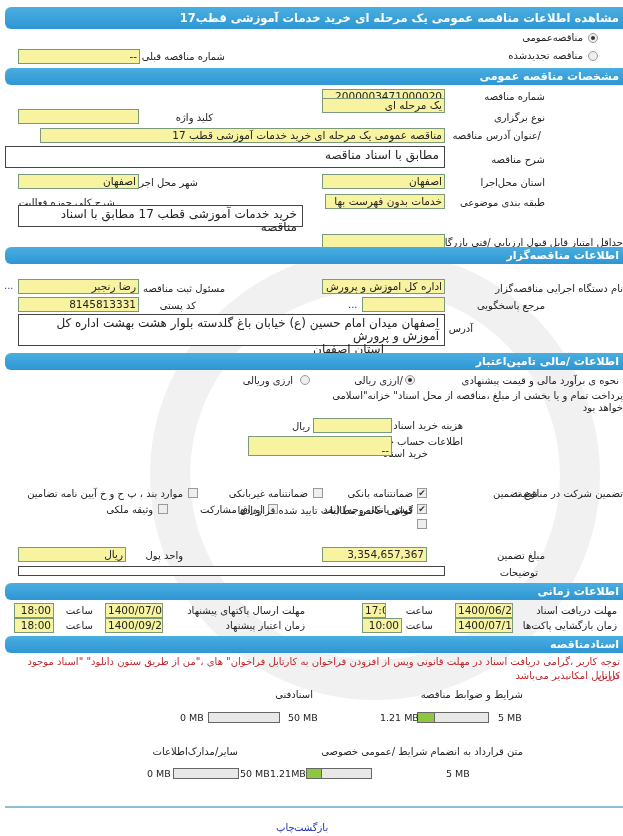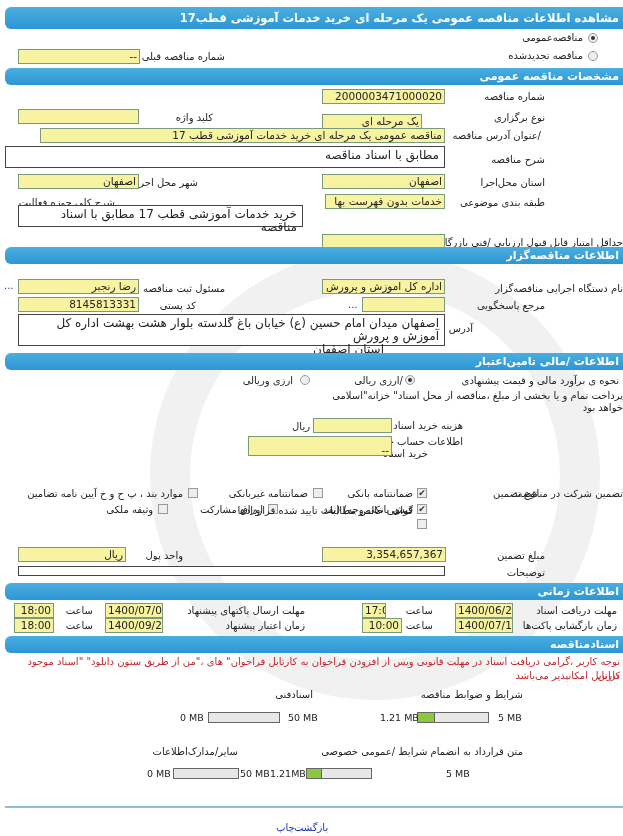--- a/index.html
+++ b/index.html
@@ -35,21 +35,21 @@
 <div class="lbl" style="right:40px;top:49px;">مناقصه تجدیدشده</div>
 <div class="lbl" style="right:398px;top:50px;">شماره مناقصه قبلی</div>
 <div class="inp" style="left:18px;top:49px;width:122px;">--</div>
 
 <div class="bar" style="top:68px;">مشخصات مناقصه عمومی</div>
 
 <div class="lbl" style="right:78px;top:90px;">شماره مناقصه</div>
 <div class="inp ltr" style="left:322px;top:89px;width:123px;">2000003471000020</div>
 
 <div class="lbl" style="right:78px;top:111px;">نوع برگزاری</div>
-<div class="inp" style="left:322px;top:114px;width:100px;">یک مرحله ای</div>
+<div class="inp" style="left:322px;top:98px;width:123px;">یک مرحله ای</div>
 <div class="lbl" style="right:410px;top:111px;">کلید واژه</div>
 <div class="inp" style="left:18px;top:109px;width:121px;"></div>
 
 <div class="lbl" style="right:82px;top:129px;">/عنوان آدرس مناقصه</div>
 <div class="inp" style="left:40px;top:128px;width:405px;">مناقصه عمومی یک مرحله ای خرید خدمات آموزشی قطب 17</div>
 
 <div class="lbl" style="right:78px;top:153px;">شرح مناقصه</div>
 <div class="box" style="left:5px;top:146px;width:440px;height:22px;">مطابق با اسناد مناقصه</div>
 
 <div class="lbl" style="right:78px;top:176px;">استان محل‌اجرا</div>
@@ -118,25 +118,25 @@
 <div class="lbl" style="right:210px;top:503px;">فیش بانکی وجه) (نقد</div>
 <div class="chk" style="left:268px;top:504px;"></div>
 <div class="lbl" style="right:360px;top:503px;">اوراق مشارکت</div>
 <div class="chk" style="left:158px;top:504px;"></div>
 <div class="lbl" style="right:470px;top:503px;">وثیقه ملکی</div>
 
 <div class="chk" style="left:417px;top:519px;"></div>
 <div class="lbl" style="right:210px;top:504px;">گواهی خالص مطالبات تایید شده قراردادها</div>
 
 <div class="lbl" style="right:78px;top:549px;">مبلغ تضمین</div>
-<div class="inp ltr" style="left:322px;top:547px;width:124px;">3,354,657,367</div>
+<div class="inp ltr" style="left:322px;top:547px;width:105px;">3,354,657,367</div>
 <div class="lbl" style="right:440px;top:549px;">واحد پول</div>
 <div class="inp" style="left:18px;top:547px;width:108px;">ریال</div>
 
-<div class="lbl" style="right:78px;top:566px;">توضیحات</div>
+<div class="lbl" style="right:85px;top:566px;">توضیحات</div>
 <div class="box" style="left:18px;top:566px;width:427px;height:10px;padding:0;"></div>
 
 <div class="bar" style="top:583px;">اطلاعات زمانی</div>
 
 <div class="lbl" style="right:6px;top:604px;">مهلت دریافت اسناد</div>
 <div class="inp ltr" style="left:455px;top:603px;width:58px;">1400/06/29</div>
 <div class="lbl" style="right:190px;top:604px;">ساعت</div>
 <div class="inp ltr" style="left:362px;top:603px;width:24px;">17:00</div>
 
 <div class="lbl" style="right:318px;top:604px;">مهلت    ارسال پاکتهای پیشنهاد</div>

